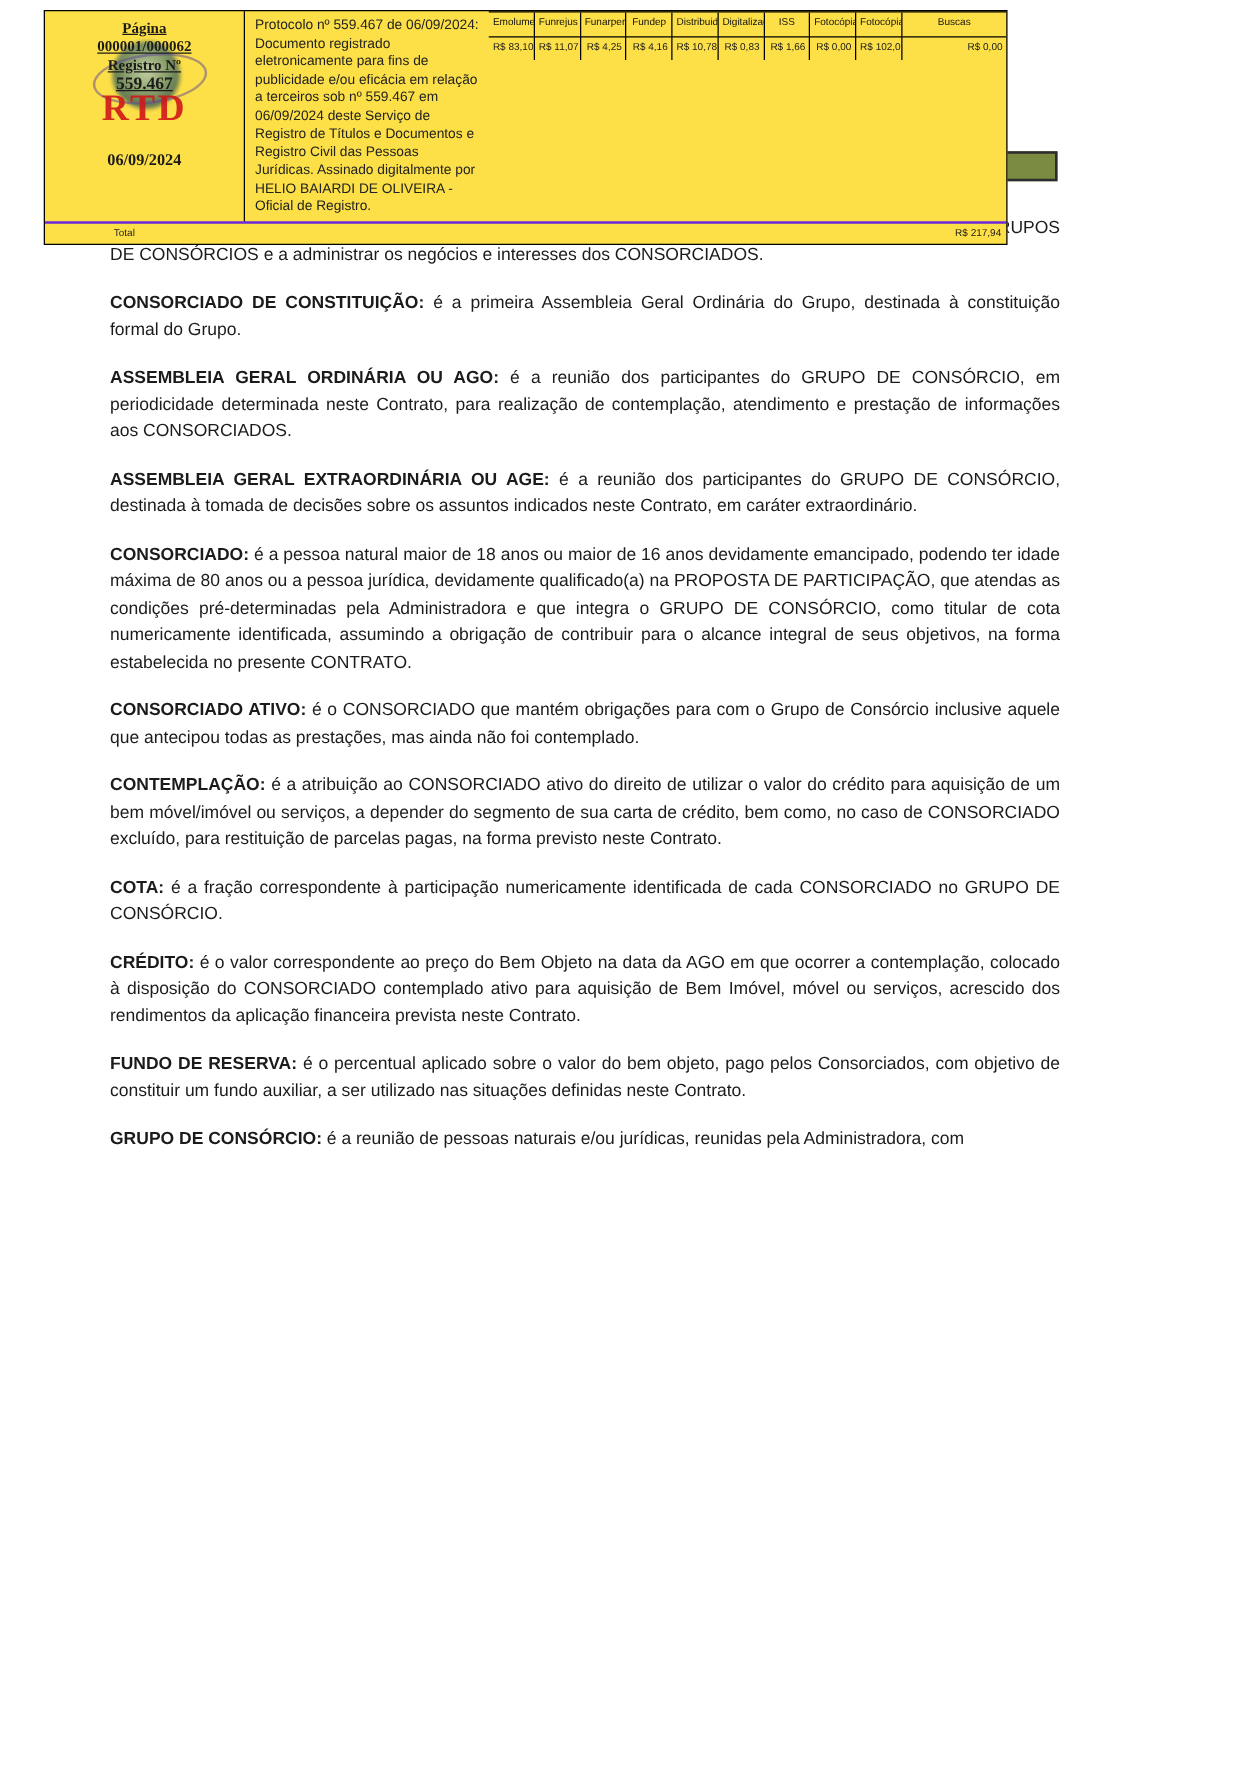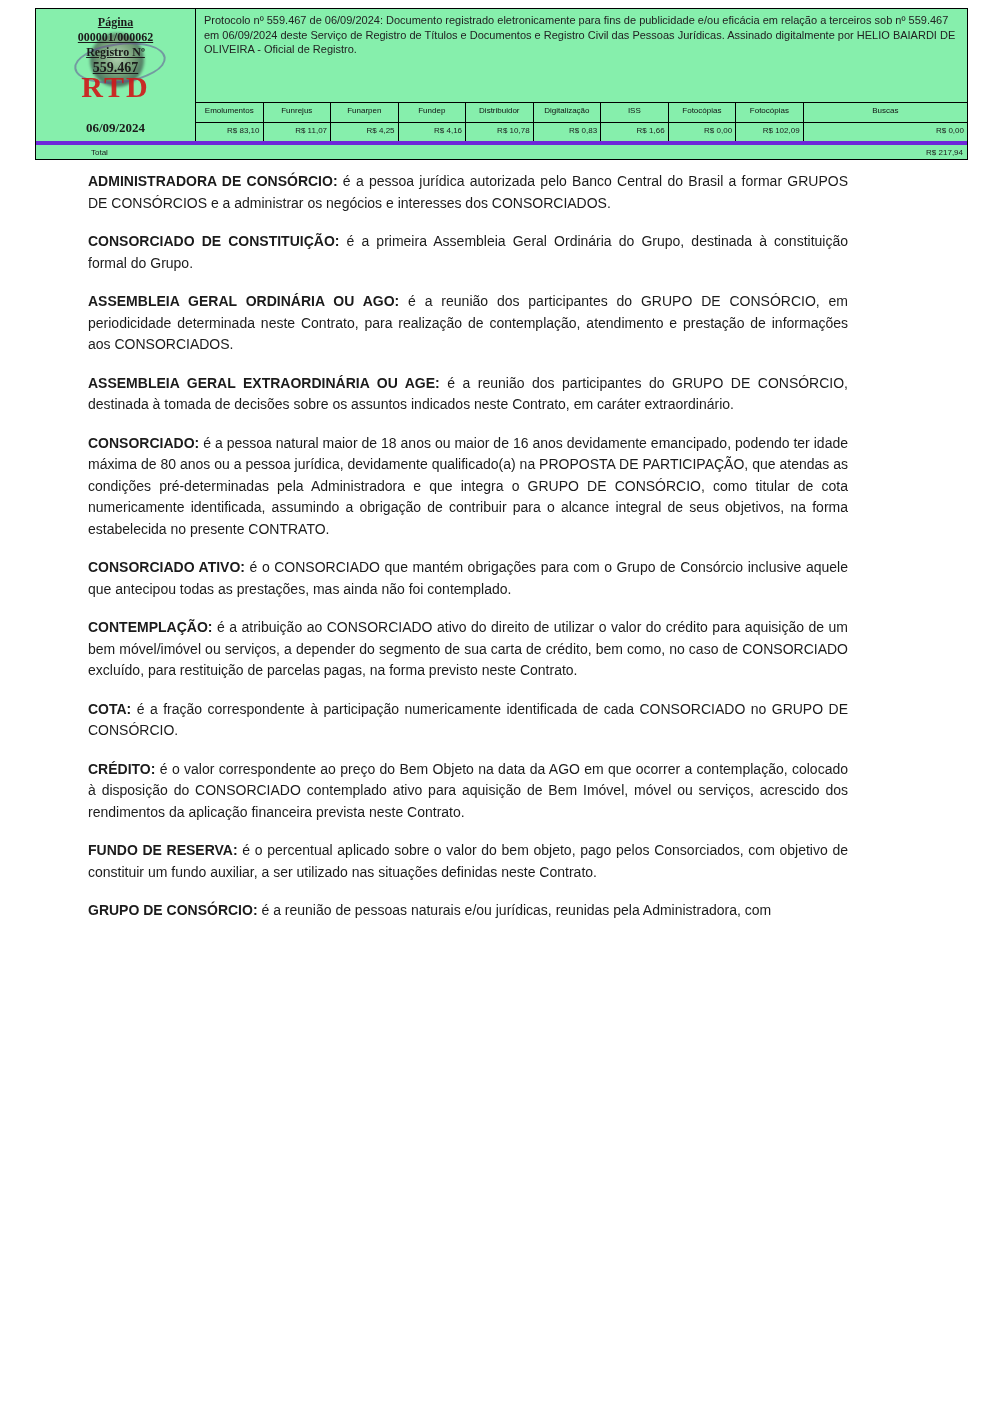--- a/index.html
+++ b/index.html
@@ -11,23 +11,23 @@
     position: relative;
     font-family: "Liberation Sans", sans-serif;
     color: #1b1b1b;
   }
 
   
   .header-box {
     position: absolute;
     top: 8px;
     left: 35px;
-    width: 933px;
+    width: 771px;
     border: 1px solid #000;
-    background: #86efac;
+    background: #fde047;
   }
   .header-main { display: flex; }
   .stamp-cell {
     width: 160px;
     min-height: 132px;
     border-right: 1px solid #000;
     position: relative;
     padding-top: 6px;
     text-align: center;
     font-family: "Liberation Serif", serif;
@@ -57,21 +57,21 @@
     font-weight: bold;
     font-size: 30px;
     line-height: 28px;
     color: #d01818;
     letter-spacing: 2px;
     margin-top: -2px;
     opacity: .9;
   }
   .s-date { font-weight: bold; font-size: 13px; margin-top: 19px; }
 
-  .header-right { flex: 1; display: flex; flex-direction: column; }
+  .header-right { flex: 1; display: flex; }
   .protocol {
     flex: 1;
     min-height: 92px;
     padding: 4px 8px;
     font-size: 11px;
     line-height: 14.5px;
     color: #222;
   }
   .fees { border-top: 1px solid #000; }
   .fee-row { display: flex; }
@@ -84,21 +84,21 @@
     height: 19px;
     overflow: hidden;
     white-space: nowrap;
   }
   .fee-cell:first-child { border-left: none; }
   .fee-cell:last-child { flex: 2.6; }
   .fee-head { text-align: center; color: #111; }
   .fee-val { text-align: right; }
 
   .total-row {
-    border-top: 4px solid #6d28d9;
+    border-top: 2px solid #6d28d9;
     display: flex;
     justify-content: space-between;
     align-items: center;
     height: 18px;
     font-size: 8px;
     padding: 0 4px 0 55px;
   }
 
   
   .title-banner {

